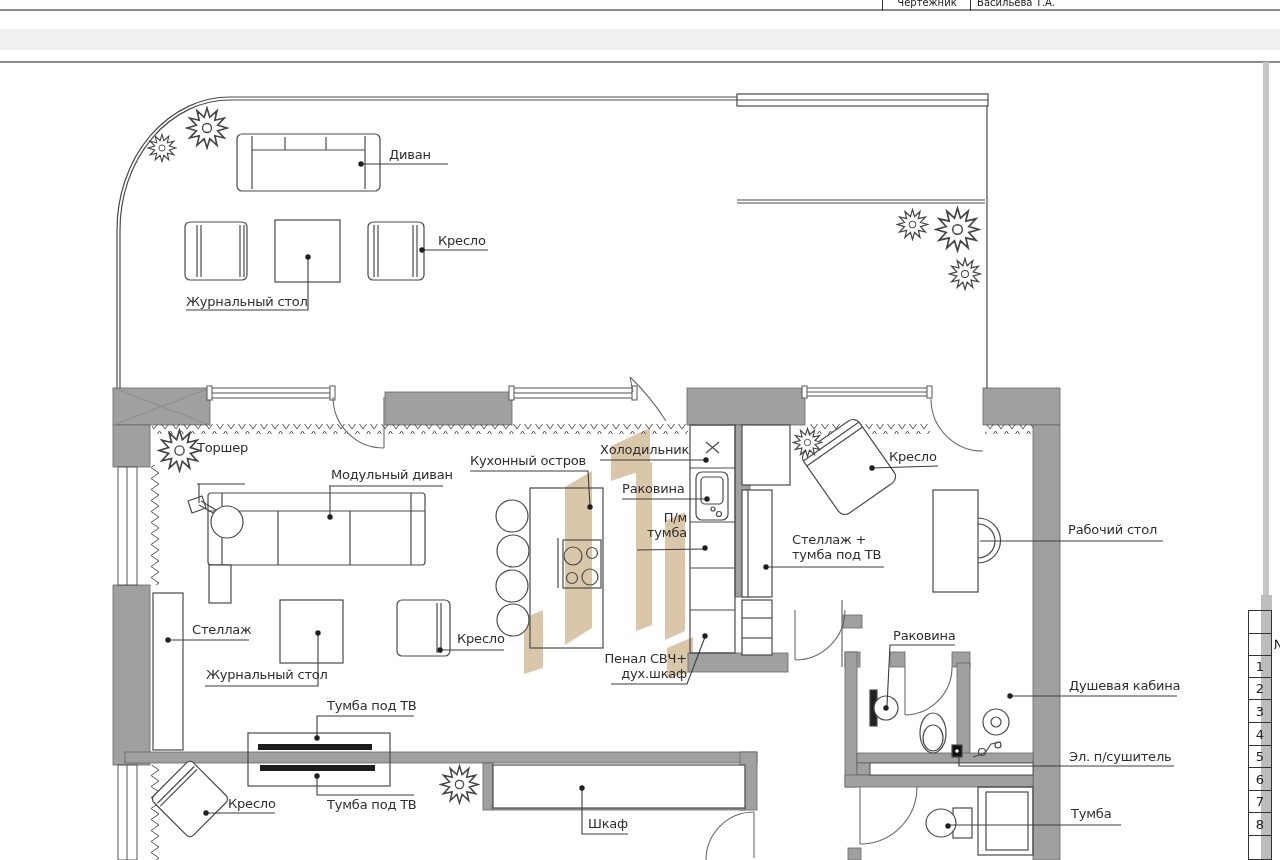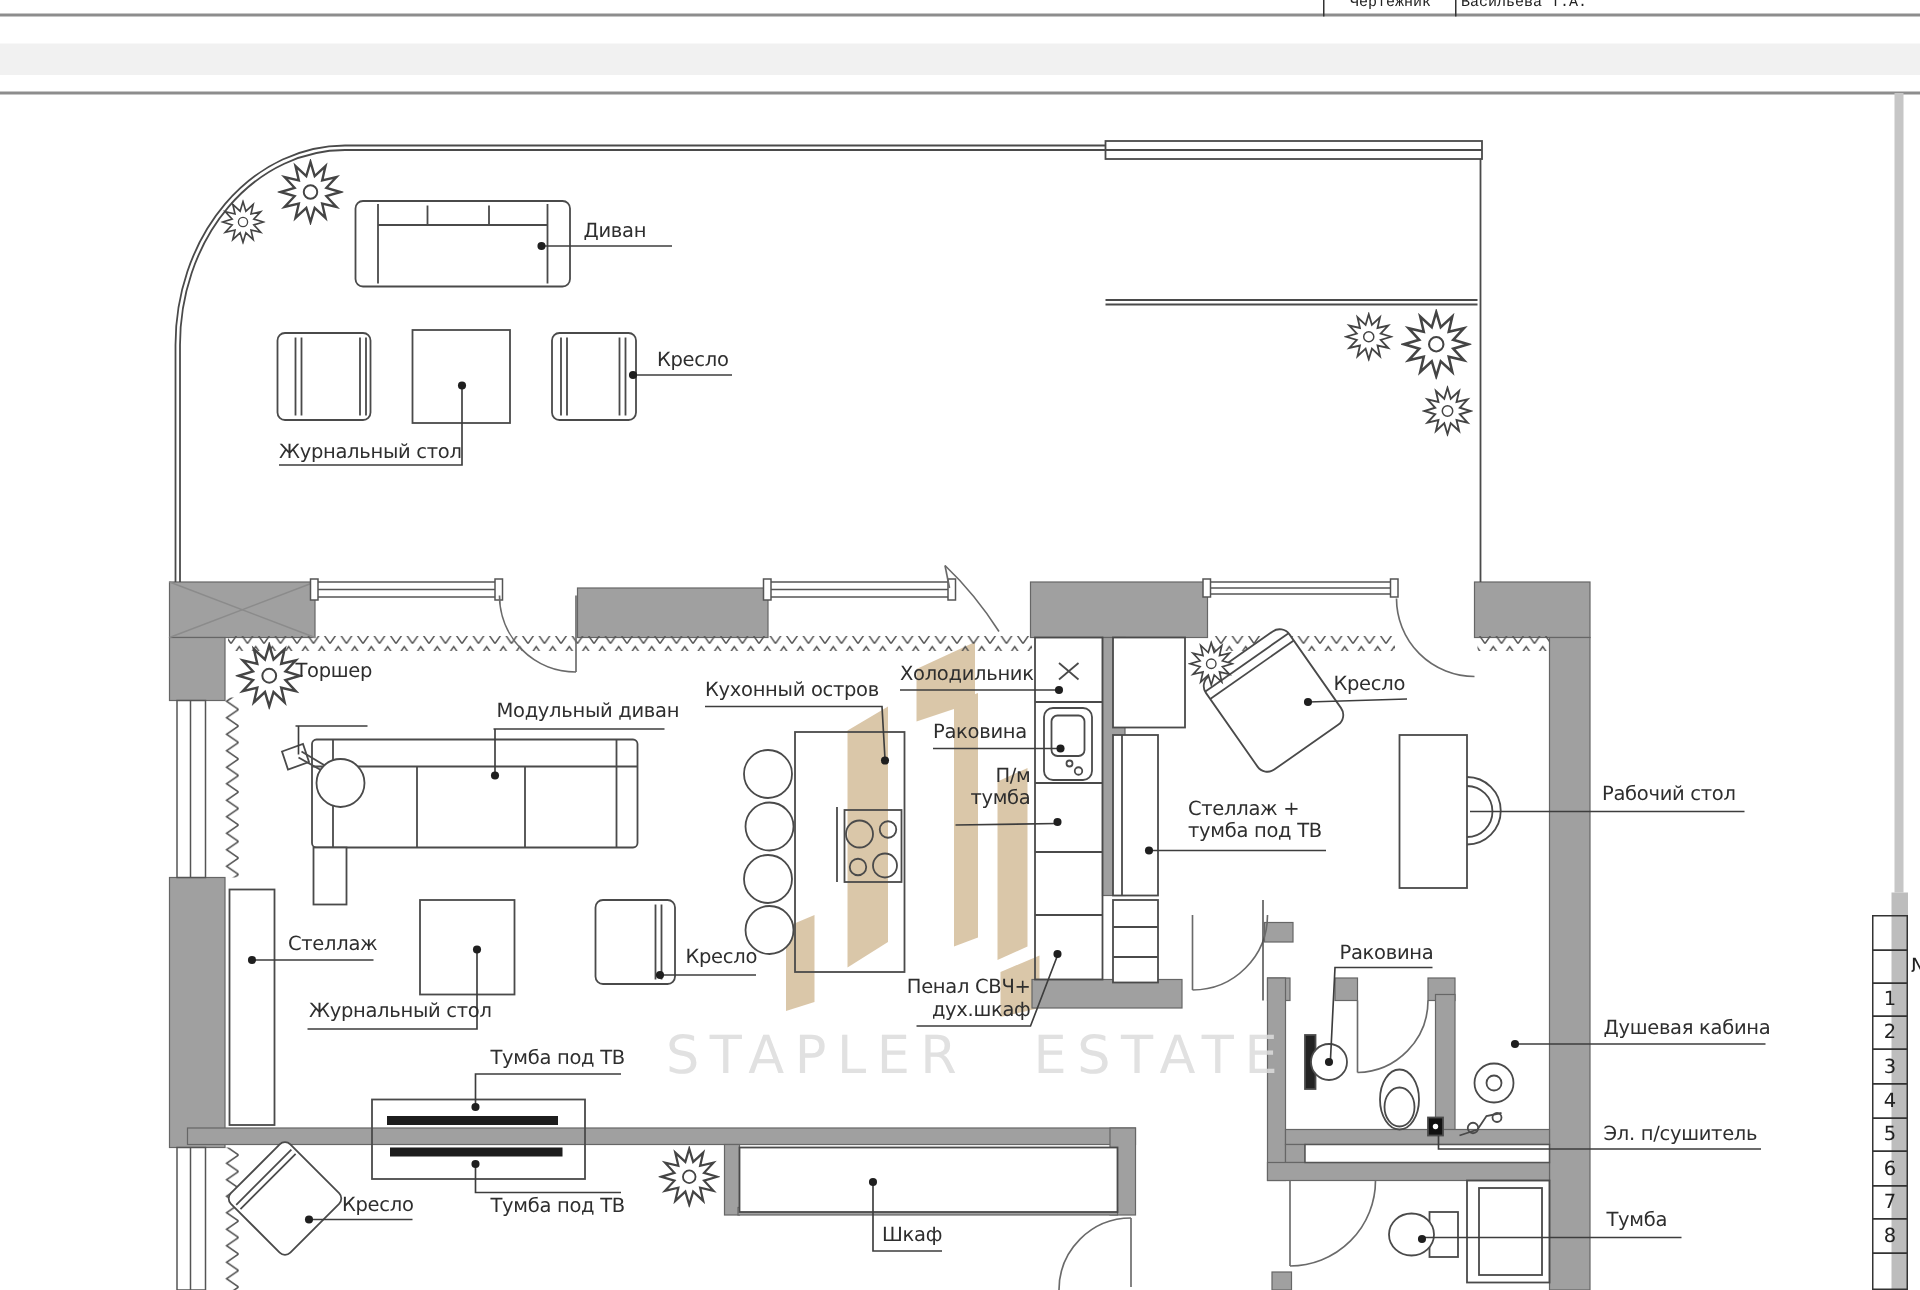--- a/index.html
+++ b/index.html
@@ -2,21 +2,21 @@
 <html><head>
 <meta charset="utf-8">
 <style>
   html,body{margin:0;padding:0;background:#fff;}
   #screen{position:relative;width:1280px;height:860px;overflow:hidden;background:#fff;
           font-family:"DejaVu Sans",sans-serif;}
   
   .hline{position:absolute;left:0;width:1280px;background:#8d8d8d;}
   .band{position:absolute;left:0;top:29px;width:1280px;height:21px;background:#f1f1f1;}
   .tb-cell{position:absolute;top:0;height:11px;overflow:hidden;border-left:1.5px solid #333;
-           font-size:10px;color:#222;font-family:Liberation Mono, monospace;}
+           font-size:10px;color:#222;}
   .tb-cell span{position:relative;top:-3px;display:block;text-align:center;}
   
   .lbl{position:absolute;font-size:13px;line-height:15px;color:#2e2e2e;white-space:nowrap;
        letter-spacing:-0.2px;}
   .lbl.r{text-align:right;}
   svg{position:absolute;left:0;top:0;}
   
   .wm1{position:absolute;left:444px;top:684px;font-size:35px;letter-spacing:7px;word-spacing:26px;
        color:#dcdcdc;opacity:.85;}
   .wm2{position:absolute;left:477px;top:737px;font-size:16px;letter-spacing:4.6px;word-spacing:10px;
@@ -352,21 +352,20 @@
     <circle cx="317" cy="776" r="2.7"></circle>
         <circle cx="206" cy="813" r="2.7"></circle>
     <circle cx="582" cy="788" r="2.7"></circle>
         <circle cx="886" cy="708" r="2.7"></circle>
     <circle cx="1010" cy="696" r="2.7"></circle>
         <circle cx="948" cy="826" r="2.7"></circle>
     <circle cx="330" cy="517" r="2.7"></circle>
   </g>
 </svg>
 
-<div class="wm1">STAPLER ESTATE</div>
 
 <div class="lbl" style="left:389px;top:147px">Диван</div>
 <div class="lbl" style="left:438px;top:233px">Кресло</div>
 <div class="lbl" style="left:186px;top:294px">Журнальный стол</div>
 <div class="lbl" style="left:197px;top:440px">Торшер</div>
 <div class="lbl" style="left:331px;top:467px">Модульный диван</div>
 <div class="lbl" style="left:470px;top:453px">Кухонный остров</div>
 <div class="lbl" style="left:600px;top:442px">Холодильник</div>
 <div class="lbl" style="left:622px;top:481px">Раковина</div>
 <div class="lbl r" style="left:600px;top:510px;width:87px"><span>П/м</span><br><span>тумба</span></div>

